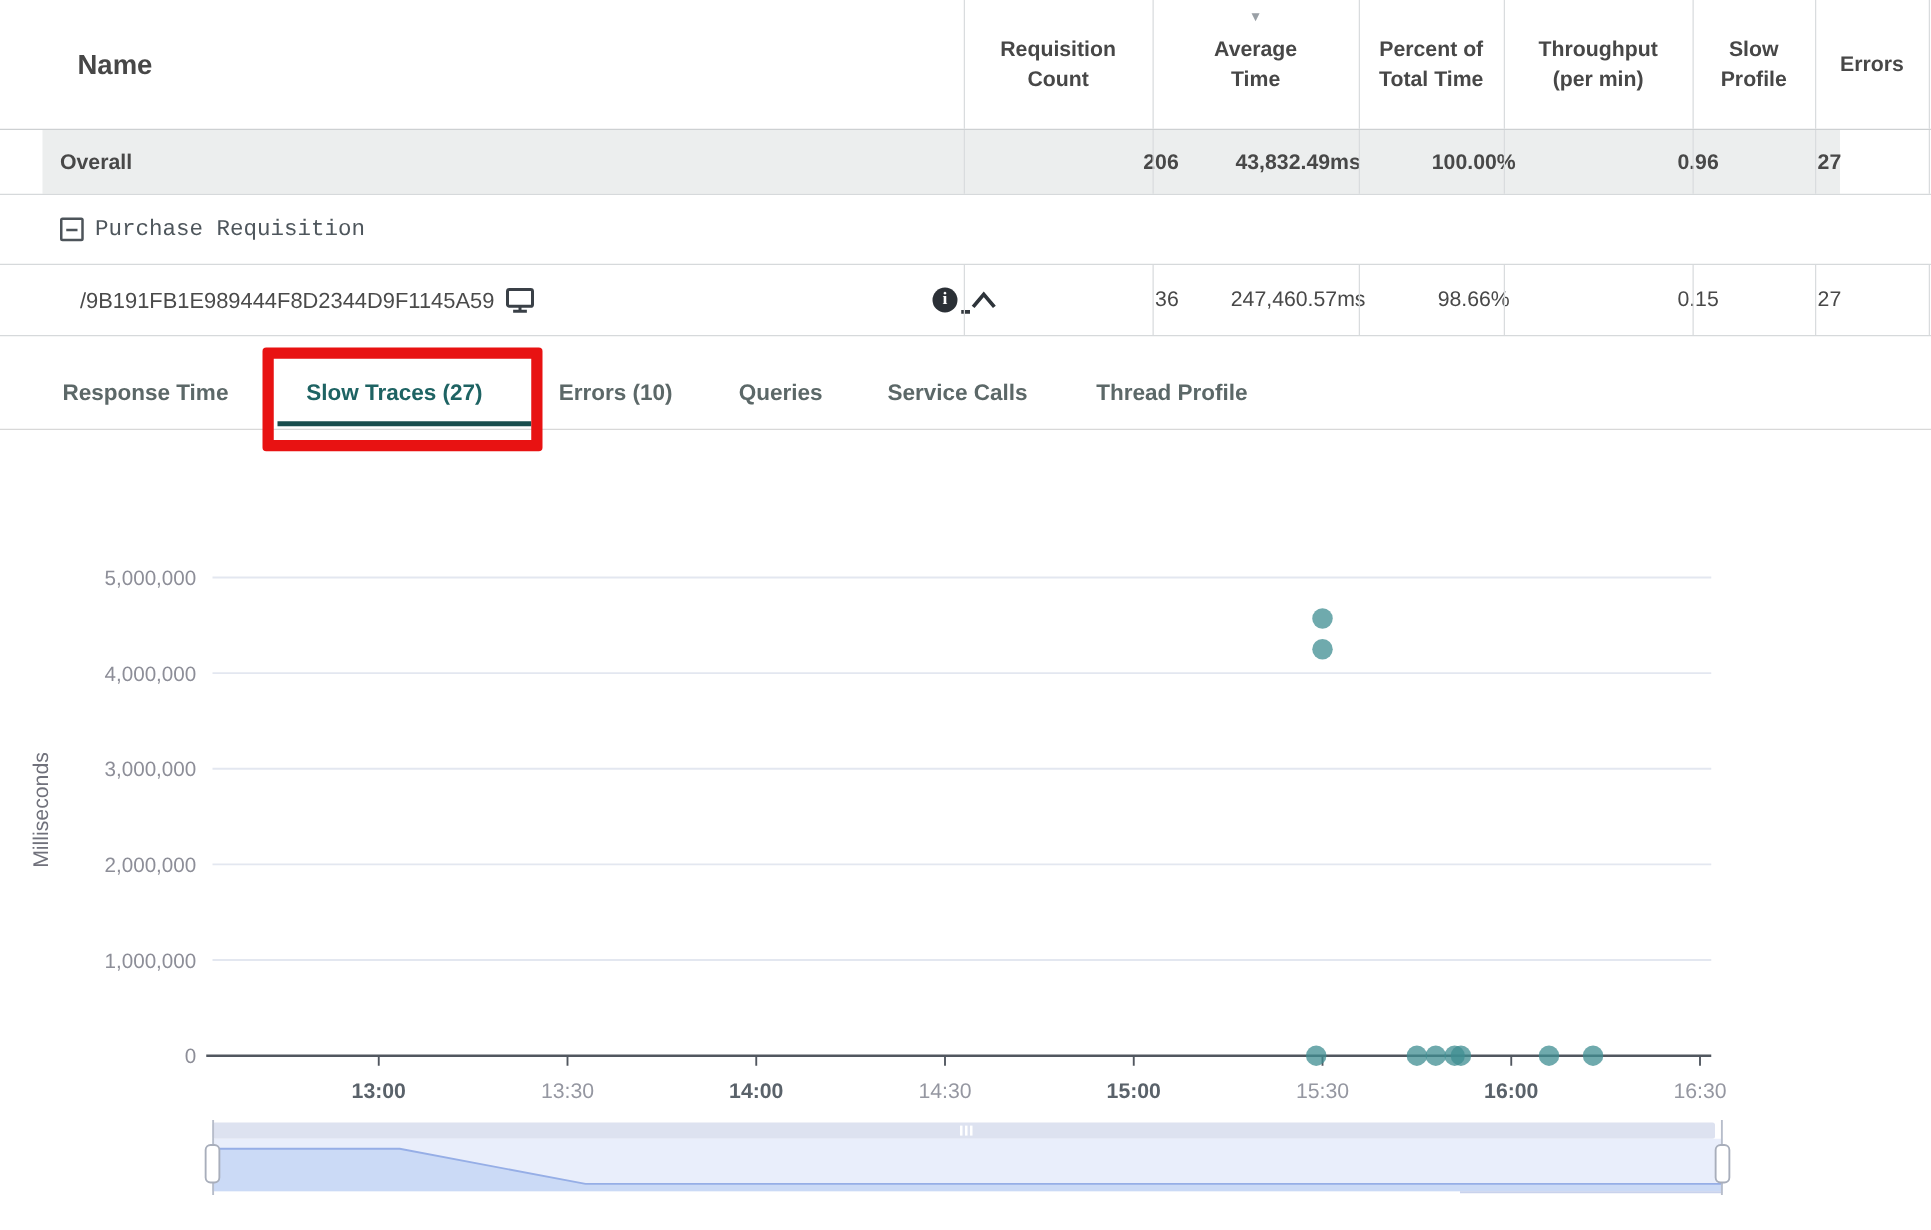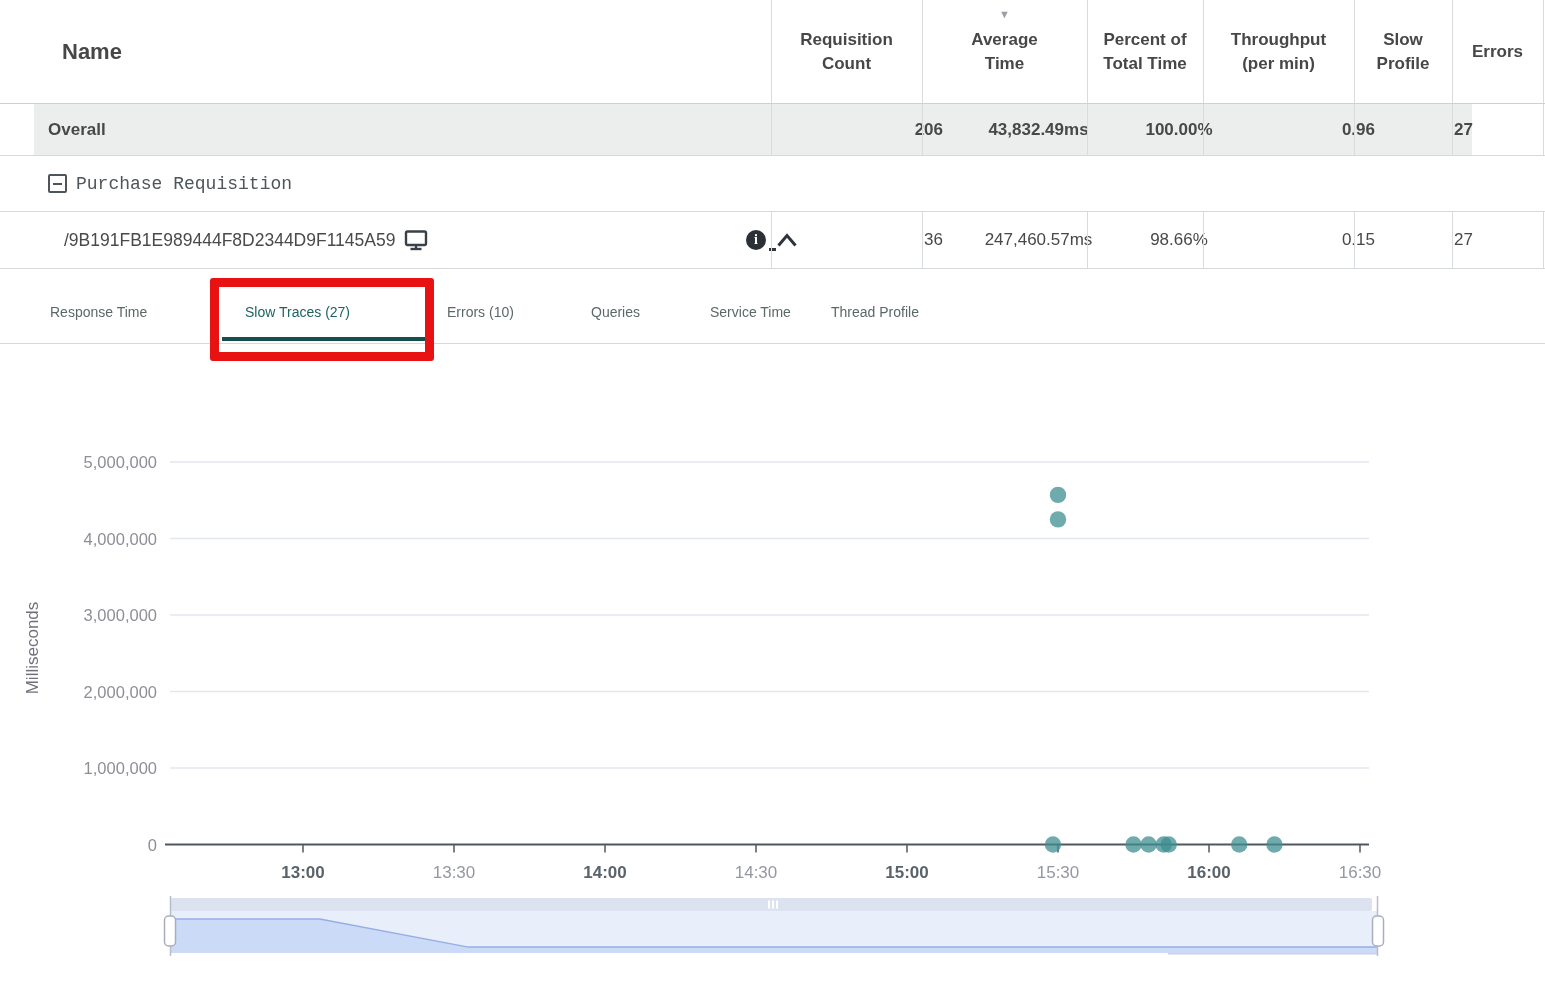--- a/index.html
+++ b/index.html
@@ -26,21 +26,21 @@
   .grp-label{font-size:18px;color:#4e565c;}
   .tx-row{top:212px;height:56px;}
   .tx-name{font-size:17.5px;color:#4a4a4a;}
   .icon-gap{display:inline-block;width:9px;}
   .info-dot{position:absolute;left:712px;top:50%;margin-top:-10px;width:20px;height:20px;border-radius:50%;
             background:#2b3036;color:#fff;font-family:"Liberation Serif",serif;font-weight:bold;font-size:14px;
             display:flex;align-items:center;justify-content:center;}
   .u-bar{position:absolute;left:735px;top:50%;margin-top:8px;width:7px;height:2.5px;background:#33383e;}
 
   
-  .tab{position:absolute;top:304px;font-size:14px;color:#5c6868;white-space:nowrap;cursor:pointer;}
+  .tab{position:absolute;top:304px;font-size:18px;color:#5c6868;white-space:nowrap;cursor:pointer;font-weight:bold;}
   .tab.active{color:#1e6363;}
   .tab-underline{position:absolute;left:222px;top:337px;width:203px;height:4px;background:#184d4d;}
   .anno-box{position:absolute;left:210px;top:278px;width:224px;height:83px;border:9px solid #e81212;
             border-radius:3px;box-sizing:border-box;z-index:20;pointer-events:none;}
 
   svg text{font-family:"Liberation Sans",sans-serif;}
   .chart-wrap{position:absolute;left:0;top:430px;text-align:right;}
   .brush-wrap{position:absolute;left:0;top:890px;}
 </style>
 </head>
@@ -107,22 +107,22 @@
     <div class="cell al-c" style="left:1087px;width:116px">98.66%</div>
     <div class="cell al-r" style="left:1203px;width:151px">0.15</div>
     <div class="cell al-r" style="left:1354px;width:98px">27</div>
     <div class="cell al-r" style="left:1452px;width:91px">10</div>
   </div>
 
   <span class="tab" style="left:50px">Response Time</span>
   <span class="tab active" style="left:245px">Slow Traces (27)</span>
   <span class="tab" style="left:447px">Errors (10)</span>
   <span class="tab" style="left:591px">Queries</span>
-  <span class="tab" style="left:710px">Service Time</span>
-  <span class="tab" style="left:831px">Thread Profile</span>
+  <span class="tab" style="left:710px">Service Calls</span>
+  <span class="tab" style="left:877px">Thread Profile</span>
   <div class="tab-underline"></div>
   <div class="anno-box"></div>
 
   <div class="chart-wrap">
     <svg id="scatter-svg" width="1545" height="460" viewBox="0 0 1545 460">
         <line x1="170" x2="1369" y1="32" y2="32" stroke="#e3e7f0" stroke-width="1.5"></line>
         <text x="157" y="38" text-anchor="end" font-size="16.5" fill="#8d8e98">5,000,000</text>
         <line x1="170" x2="1369" y1="108.5" y2="108.5" stroke="#e3e7f0" stroke-width="1.5"></line>
         <text x="157" y="114.5" text-anchor="end" font-size="16.5" fill="#8d8e98">4,000,000</text>
         <line x1="170" x2="1369" y1="185" y2="185" stroke="#e3e7f0" stroke-width="1.5"></line>

